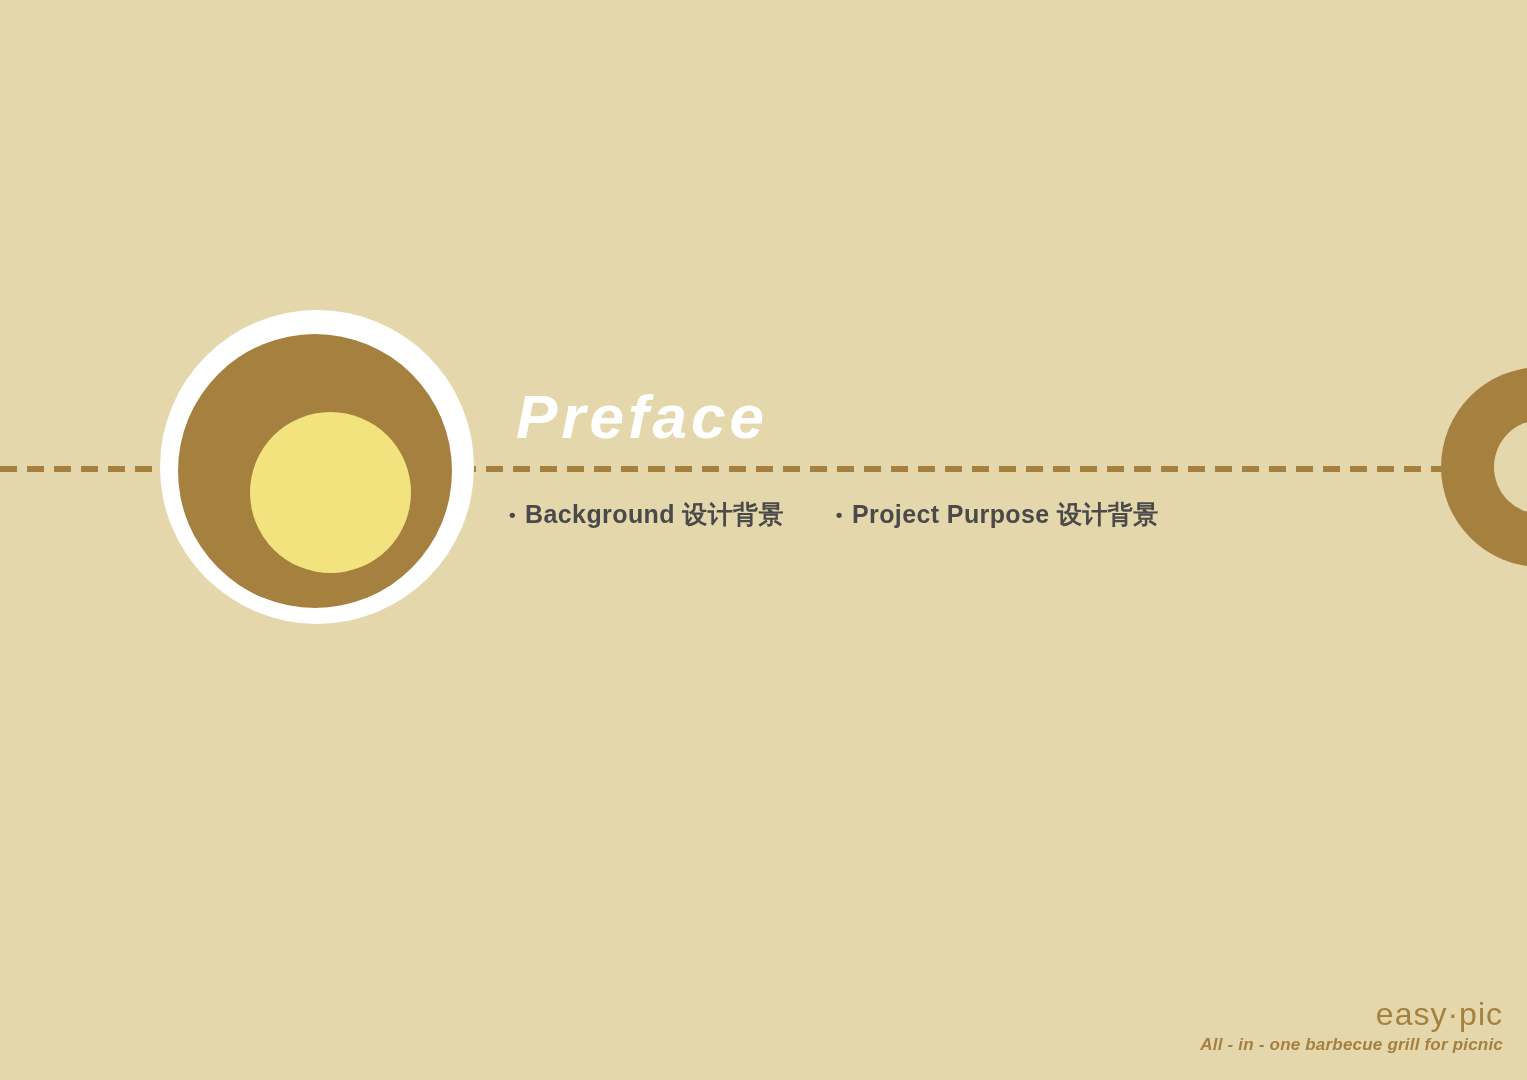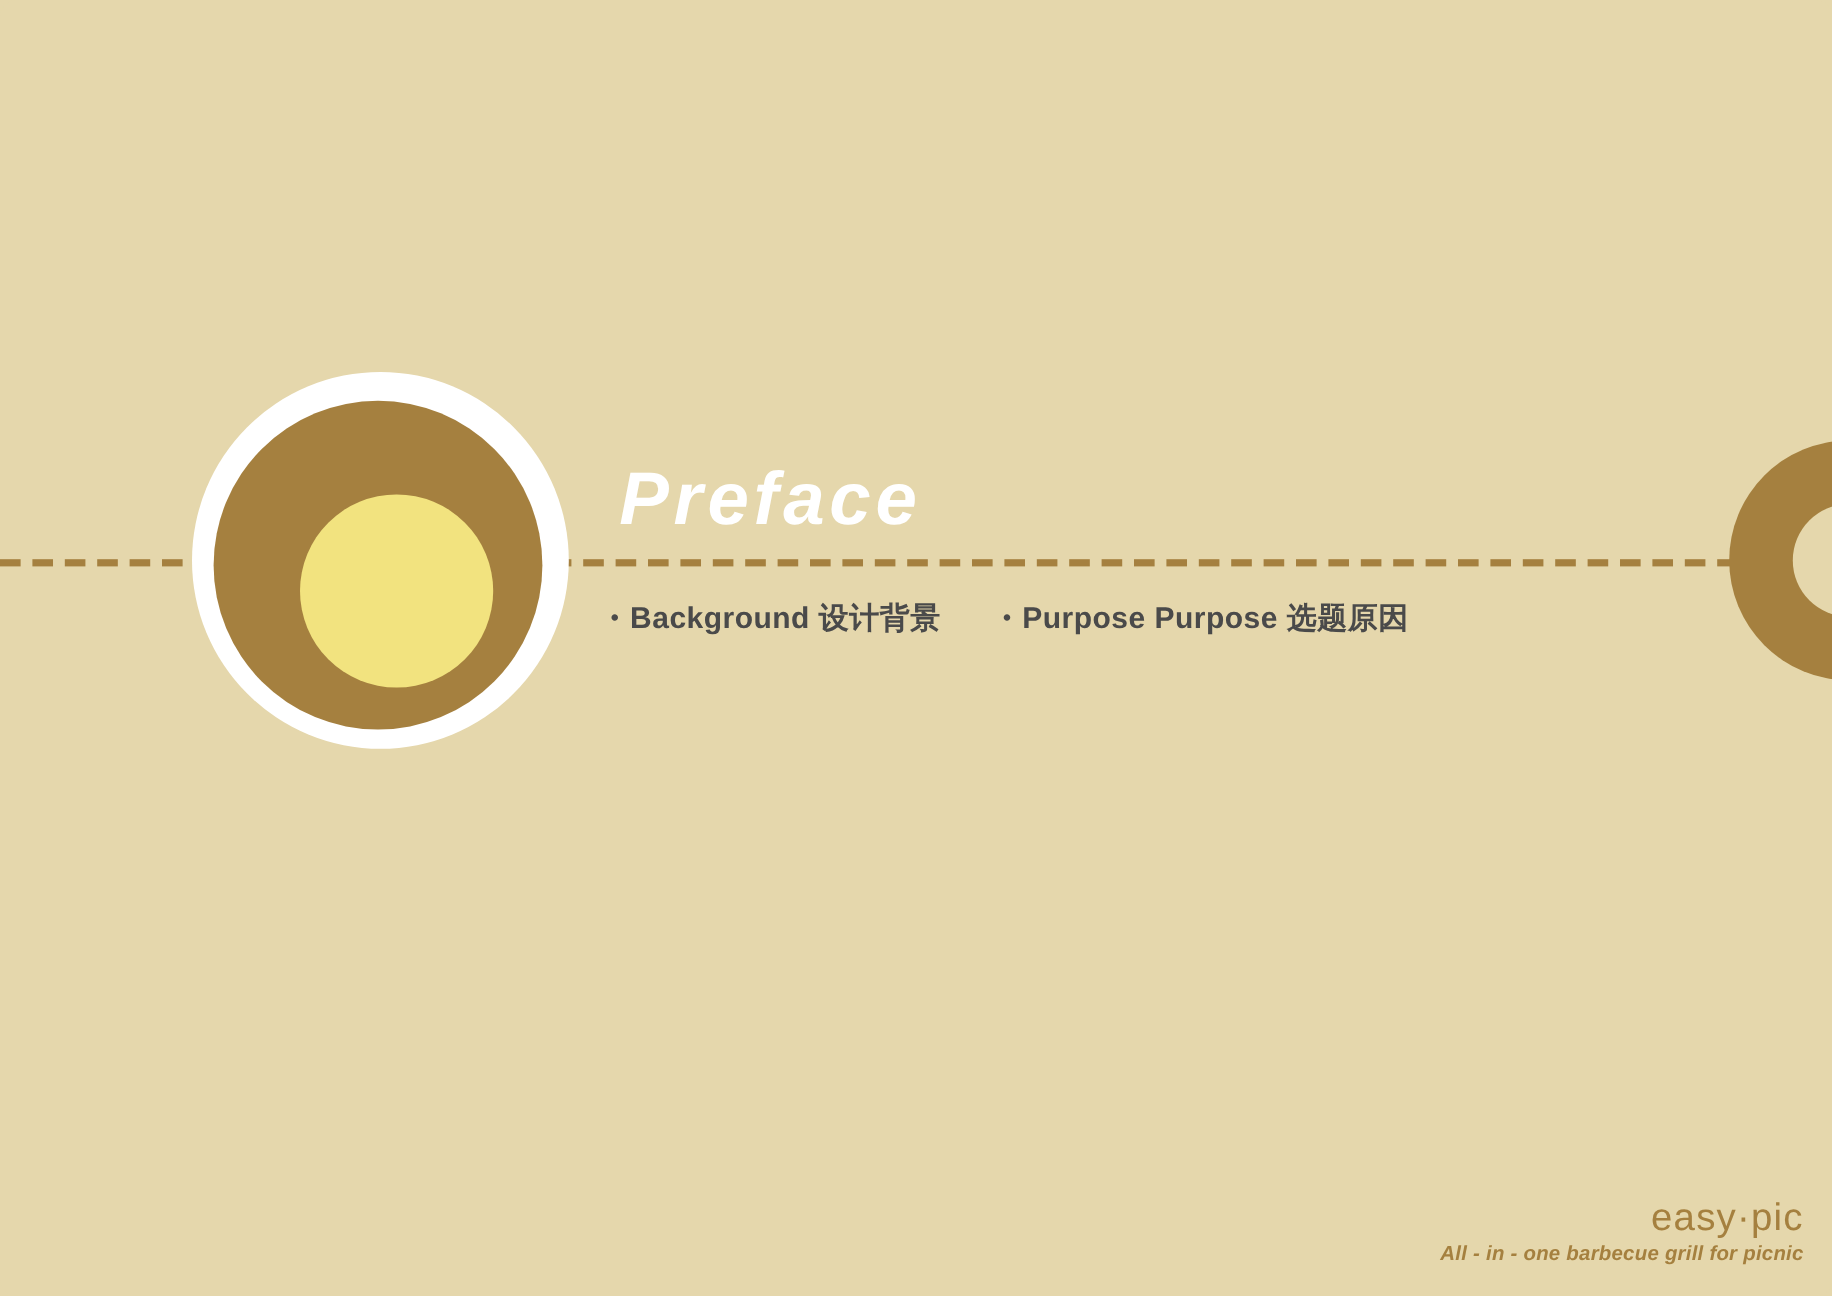--- a/index.html
+++ b/index.html
@@ -171,21 +171,21 @@
 
   <div class="title">Preface</div>
 
   <div class="bullets">
     <div class="bullet">
       <span class="bullet-dot">•</span>
       <span>Background 设计背景</span>
     </div>
     <div class="bullet">
       <span class="bullet-dot">•</span>
-      <span>Purpose Purpose 选题原因</span>
+      <span>Project Purpose 设计背景</span>
     </div>
   </div>
 
   <div class="brand">
     <div class="brand-name">easy·pic</div>
     <div class="brand-tagline">All - in - one barbecue grill for picnic</div>
   </div>
 
 </div>
 

